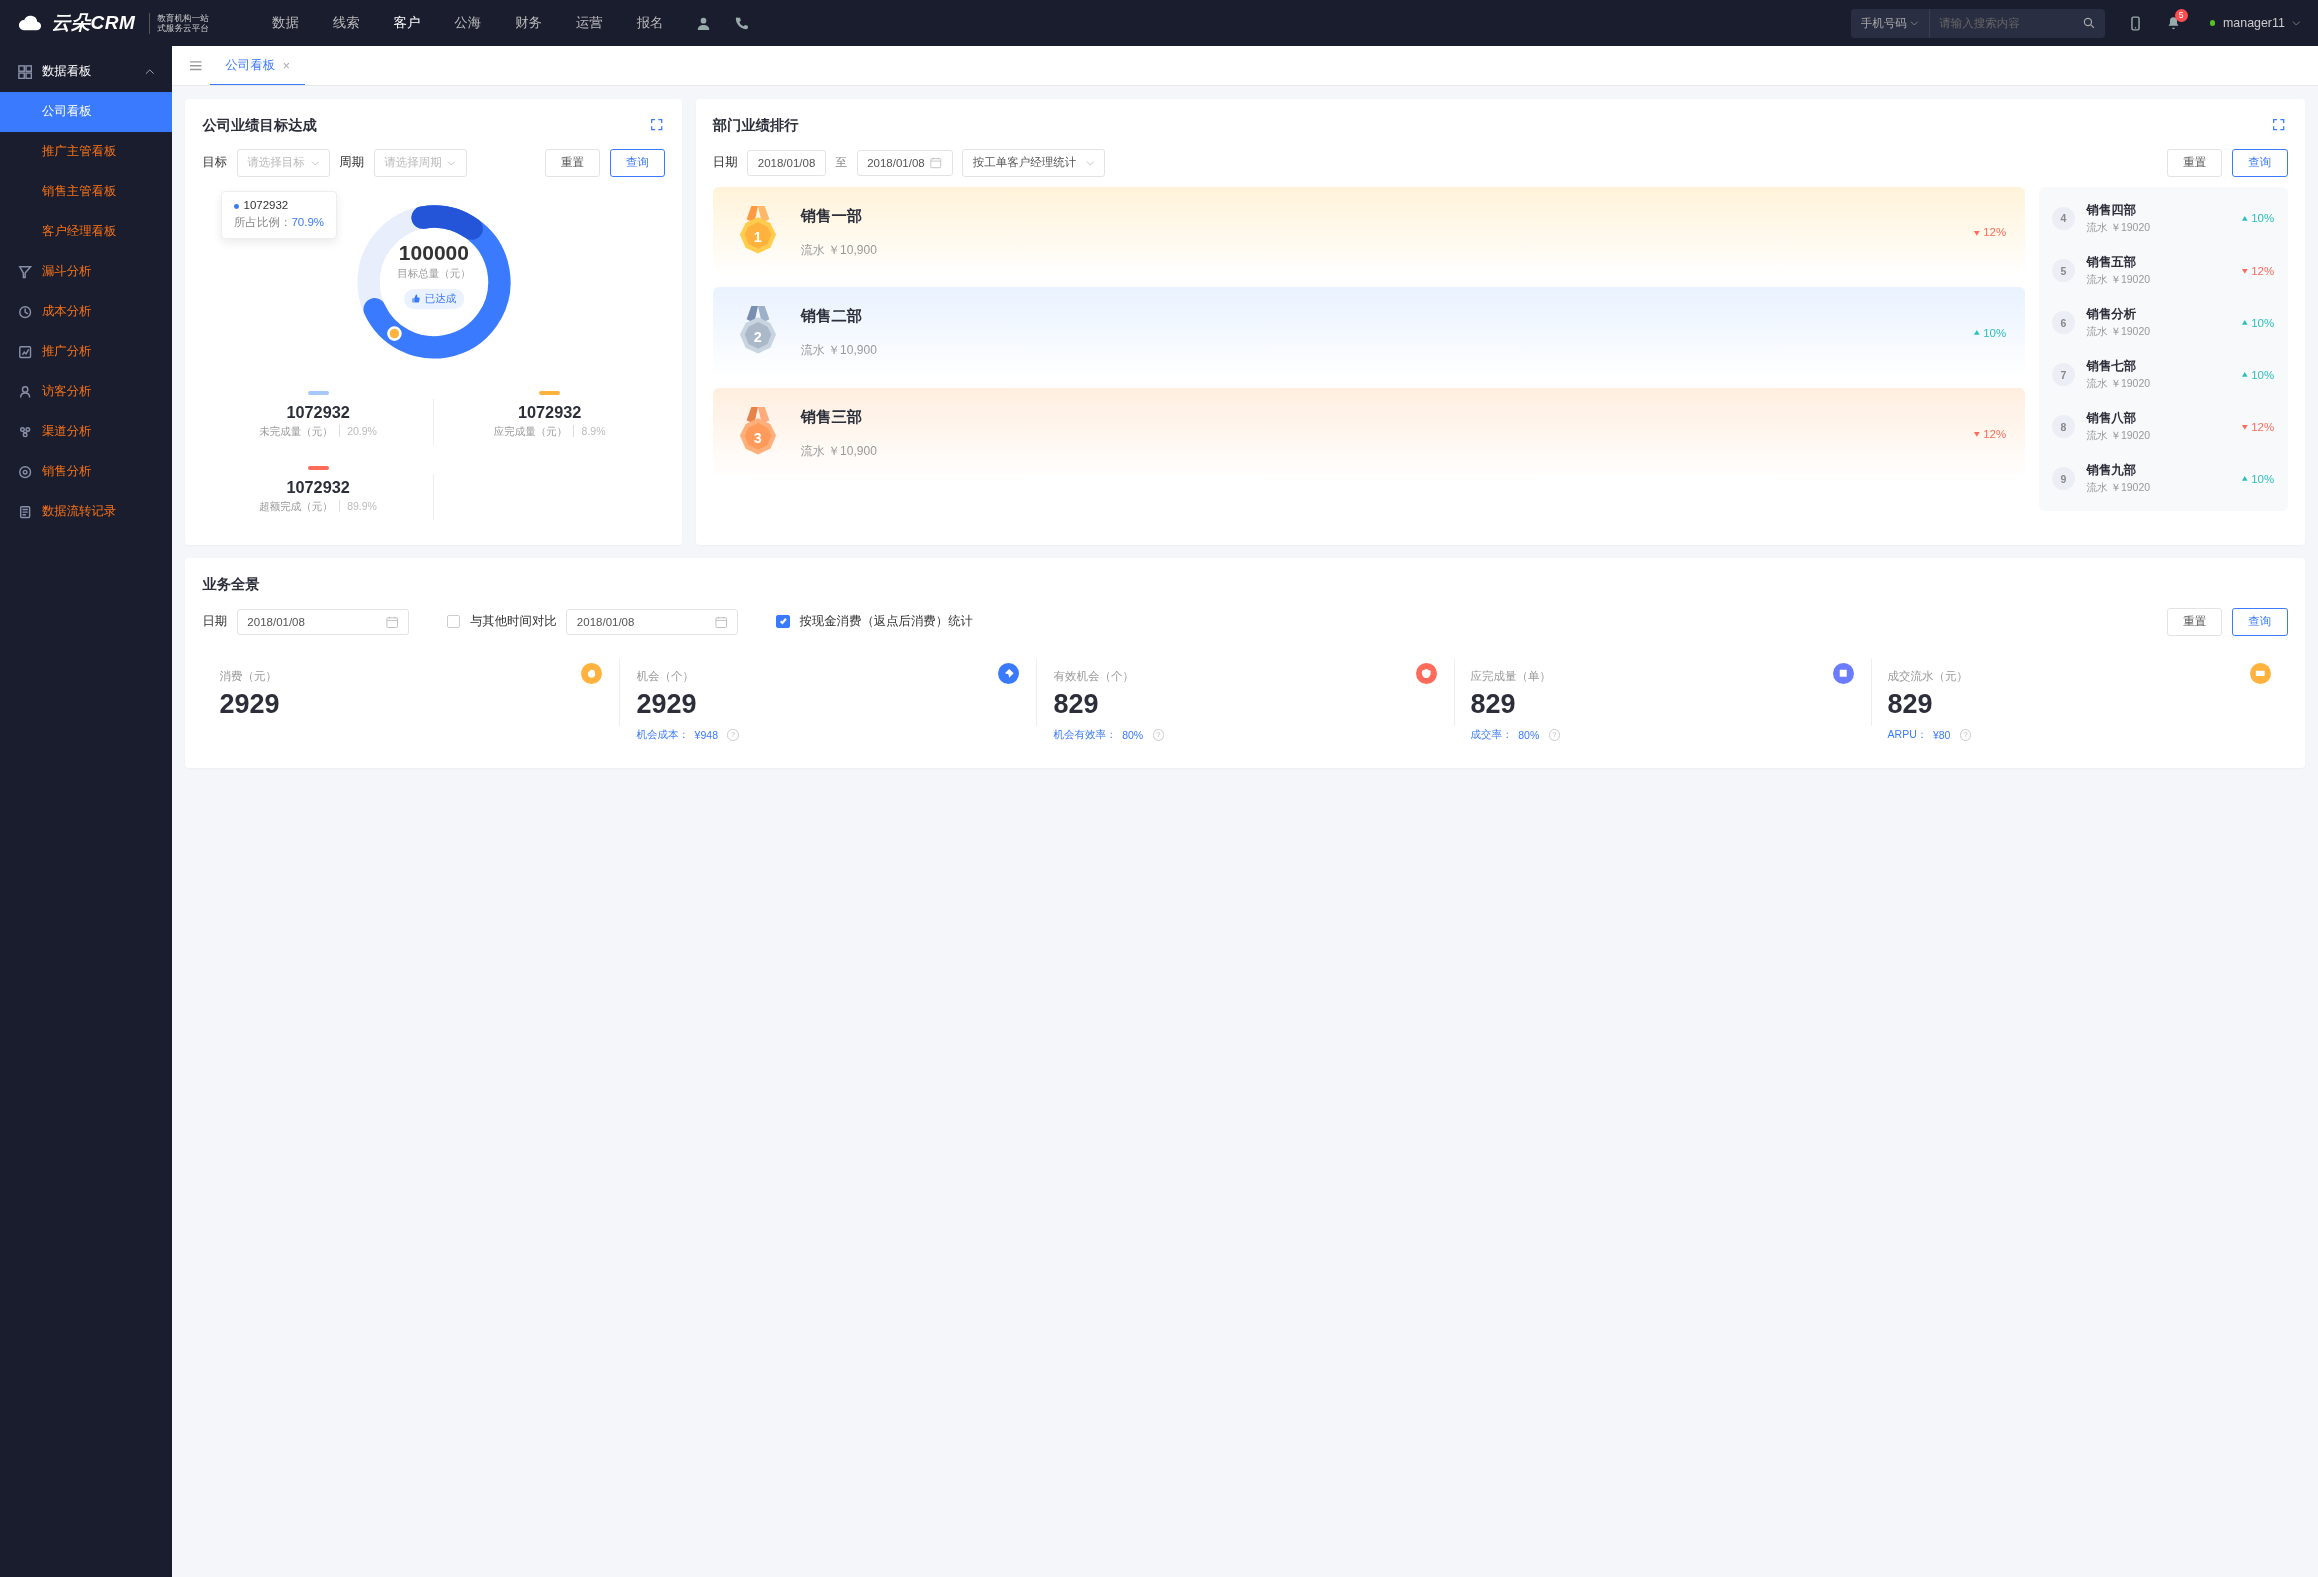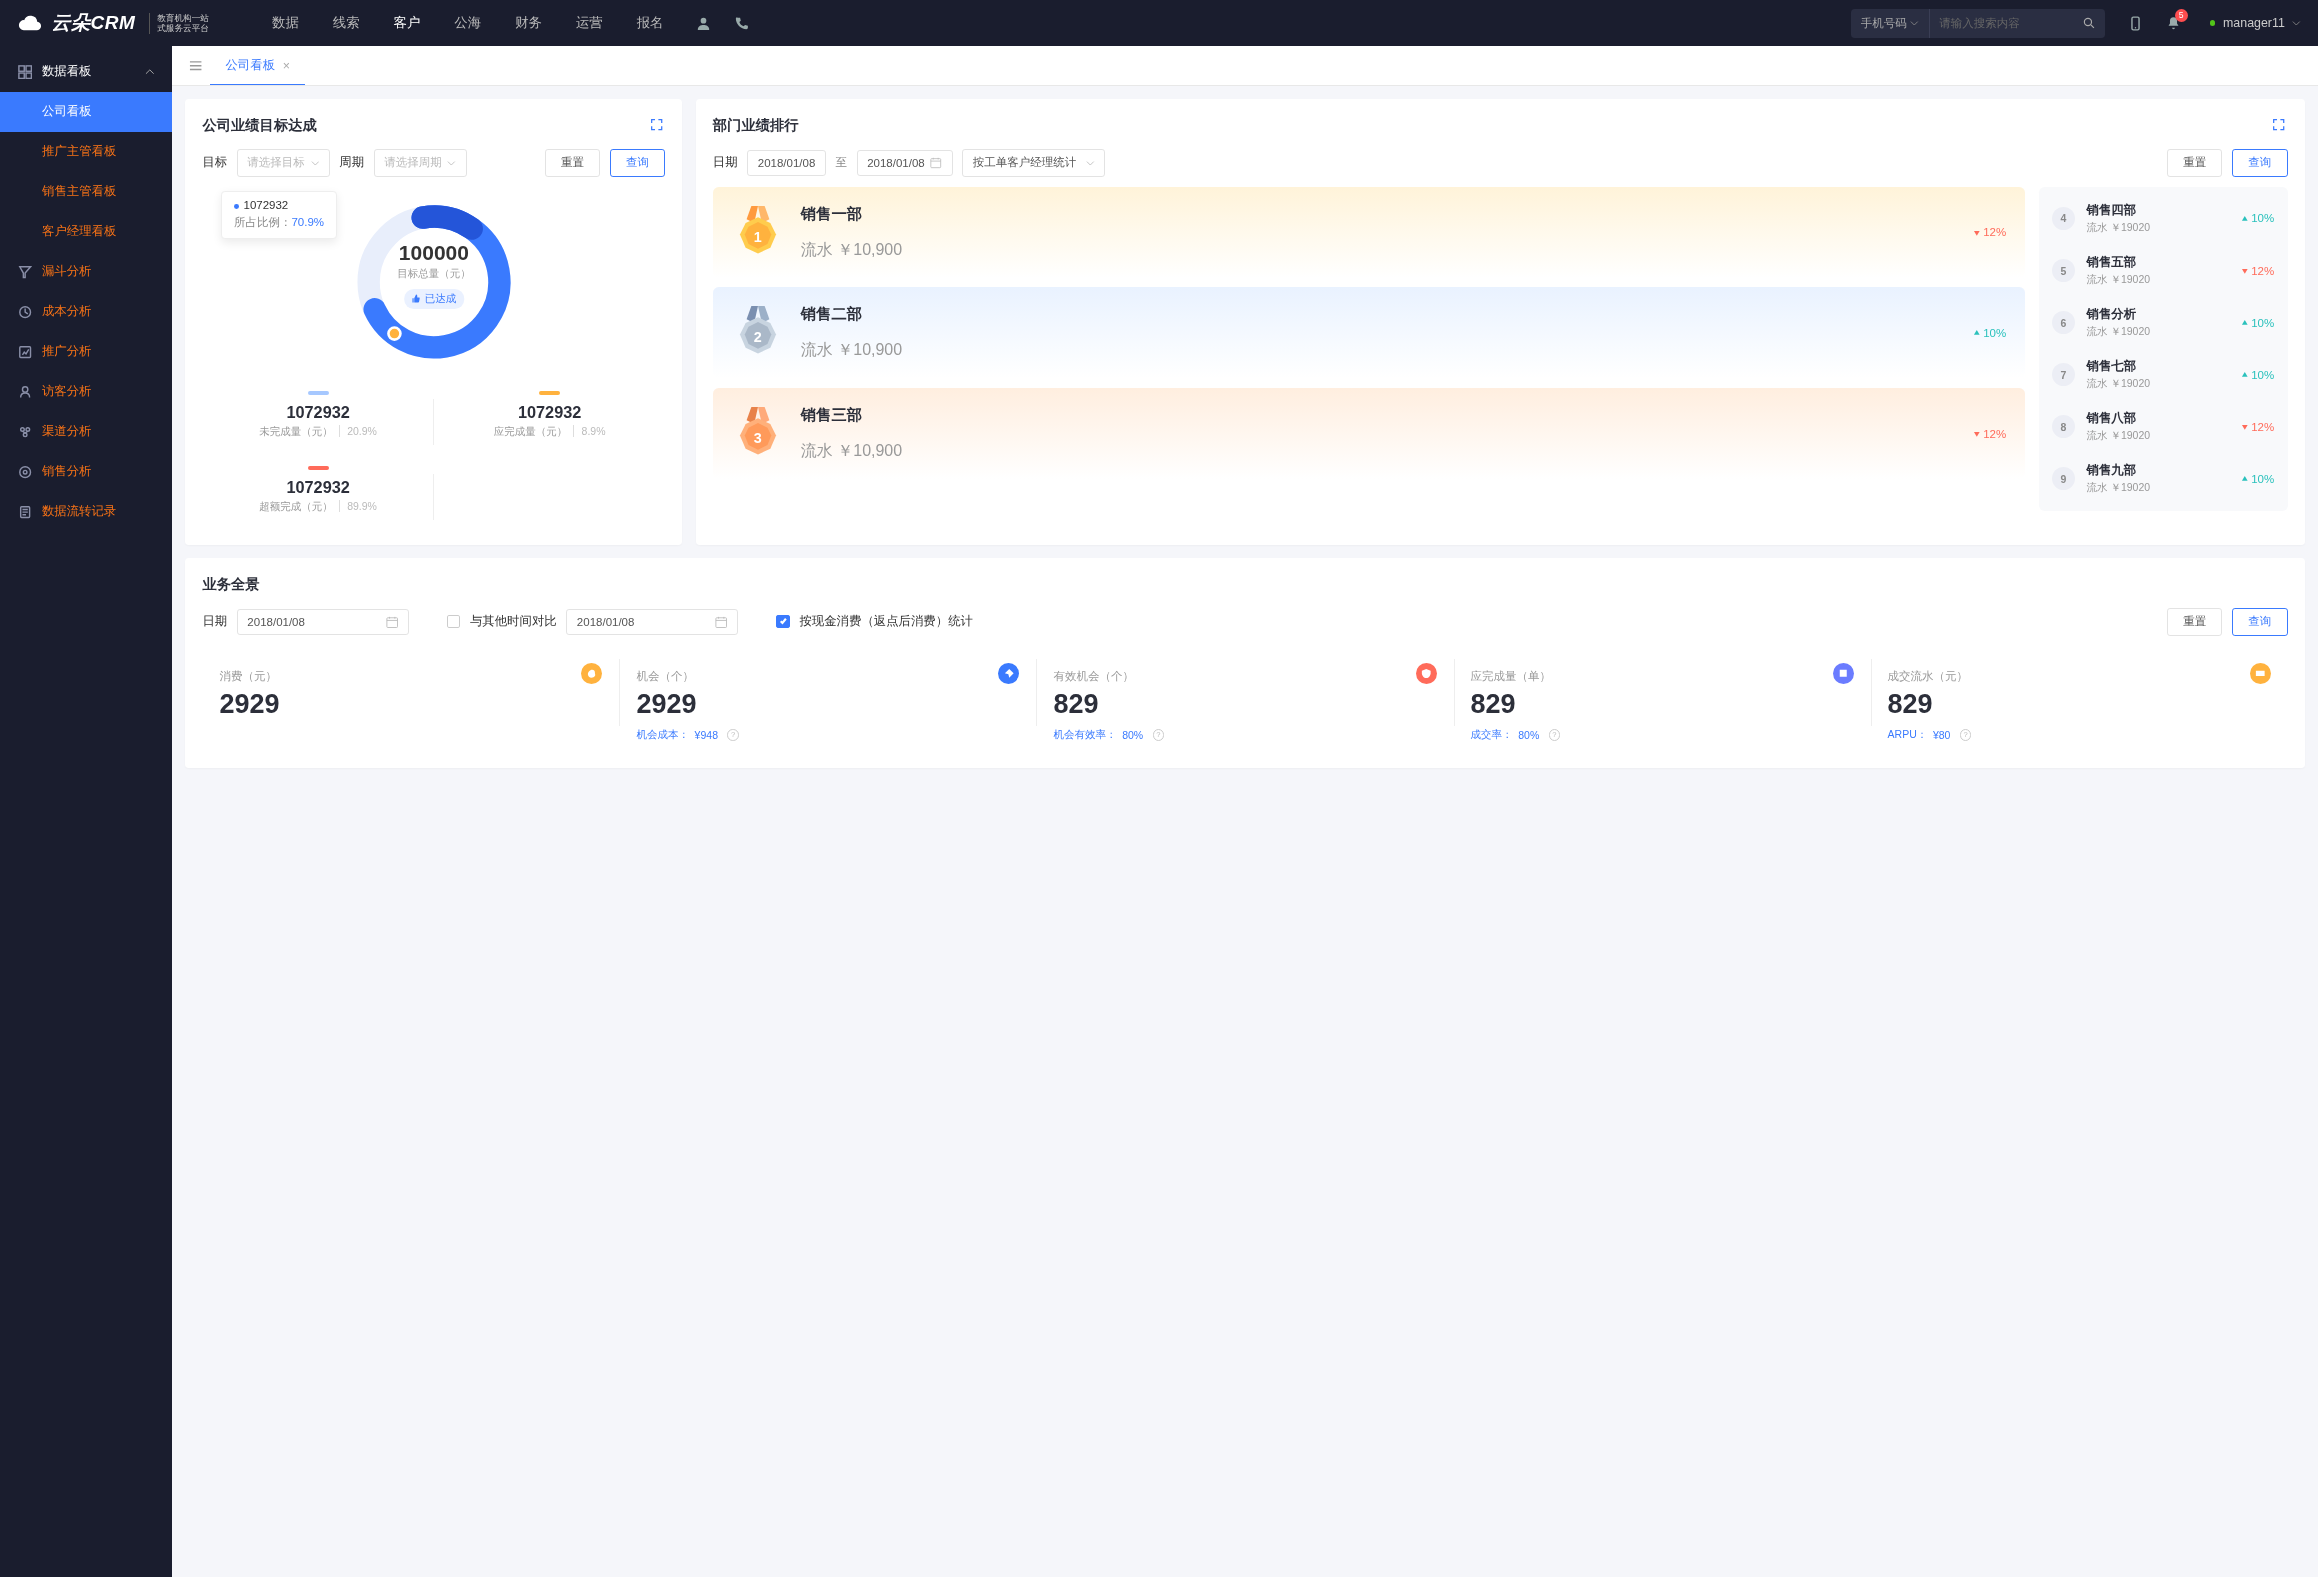--- a/index.html
+++ b/index.html
@@ -76,21 +76,21 @@
 .rank-wrap { display: grid; grid-template-columns: 1fr 249px; gap: 13.4px; }
 .rank-top { display: flex; flex-direction: column; gap: 9.6px; }
 .rank-card { border-radius: 5.7px; padding: 17px 19px; display: flex; align-items: center; gap: 17px; }
 .rank-card.r1 { background: linear-gradient(180deg, #fff3d9, #ffffff); }
 .rank-card.r2 { background: linear-gradient(180deg, #e9f2ff, #ffffff); }
 .rank-card.r3 { background: linear-gradient(180deg, #ffeedf, #ffffff); }
 .medal { width: 52px; height: 57px; position: relative; }
 .medal svg { width: 100%; height: 100%; }
 .medal-num { position: absolute; top: 58%; left: 50%; transform: translate(-50%,-50%); color: #fff; font-weight: 700; font-size: 14.3px; }
 .rank-info .name { font-size: 15.3px; font-weight: 600; color: #2c2f3a; }
-.rank-info .sub { font-size: 16px; color: #999; margin-top: 15px; }
+.rank-info .sub { font-size: 12px; color: #999; margin-top: 15px; }
 .rank-info .flow { font-family: inherit; }
 .rank-cell-right { margin-left: auto; }
 .trend { font-size: 11.5px; display: inline-flex; align-items: center; gap: 2.9px; }
 .trend.up { color: #2ac1bc; }
 .trend.down { color: #ff6b5a; }
 .trend .arrow-icon { width: 7.6px; height: 7.6px; }
 .rank-list { background: #f8f9fb; border-radius: 5.7px; padding: 5.7px 0; }
 .rank-row { display: flex; align-items: center; padding: 9.6px 13.4px; gap: 11.5px; }
 .rank-num { width: 23px; height: 23px; border-radius: 50%; background: #eceef5; display: flex; align-items: center; justify-content: center; font-size: 10.5px; color: #888; font-weight: 600; }
 .rank-row .rname { font-size: 12.4px; font-weight: 600; color: #2c2f3a; }

